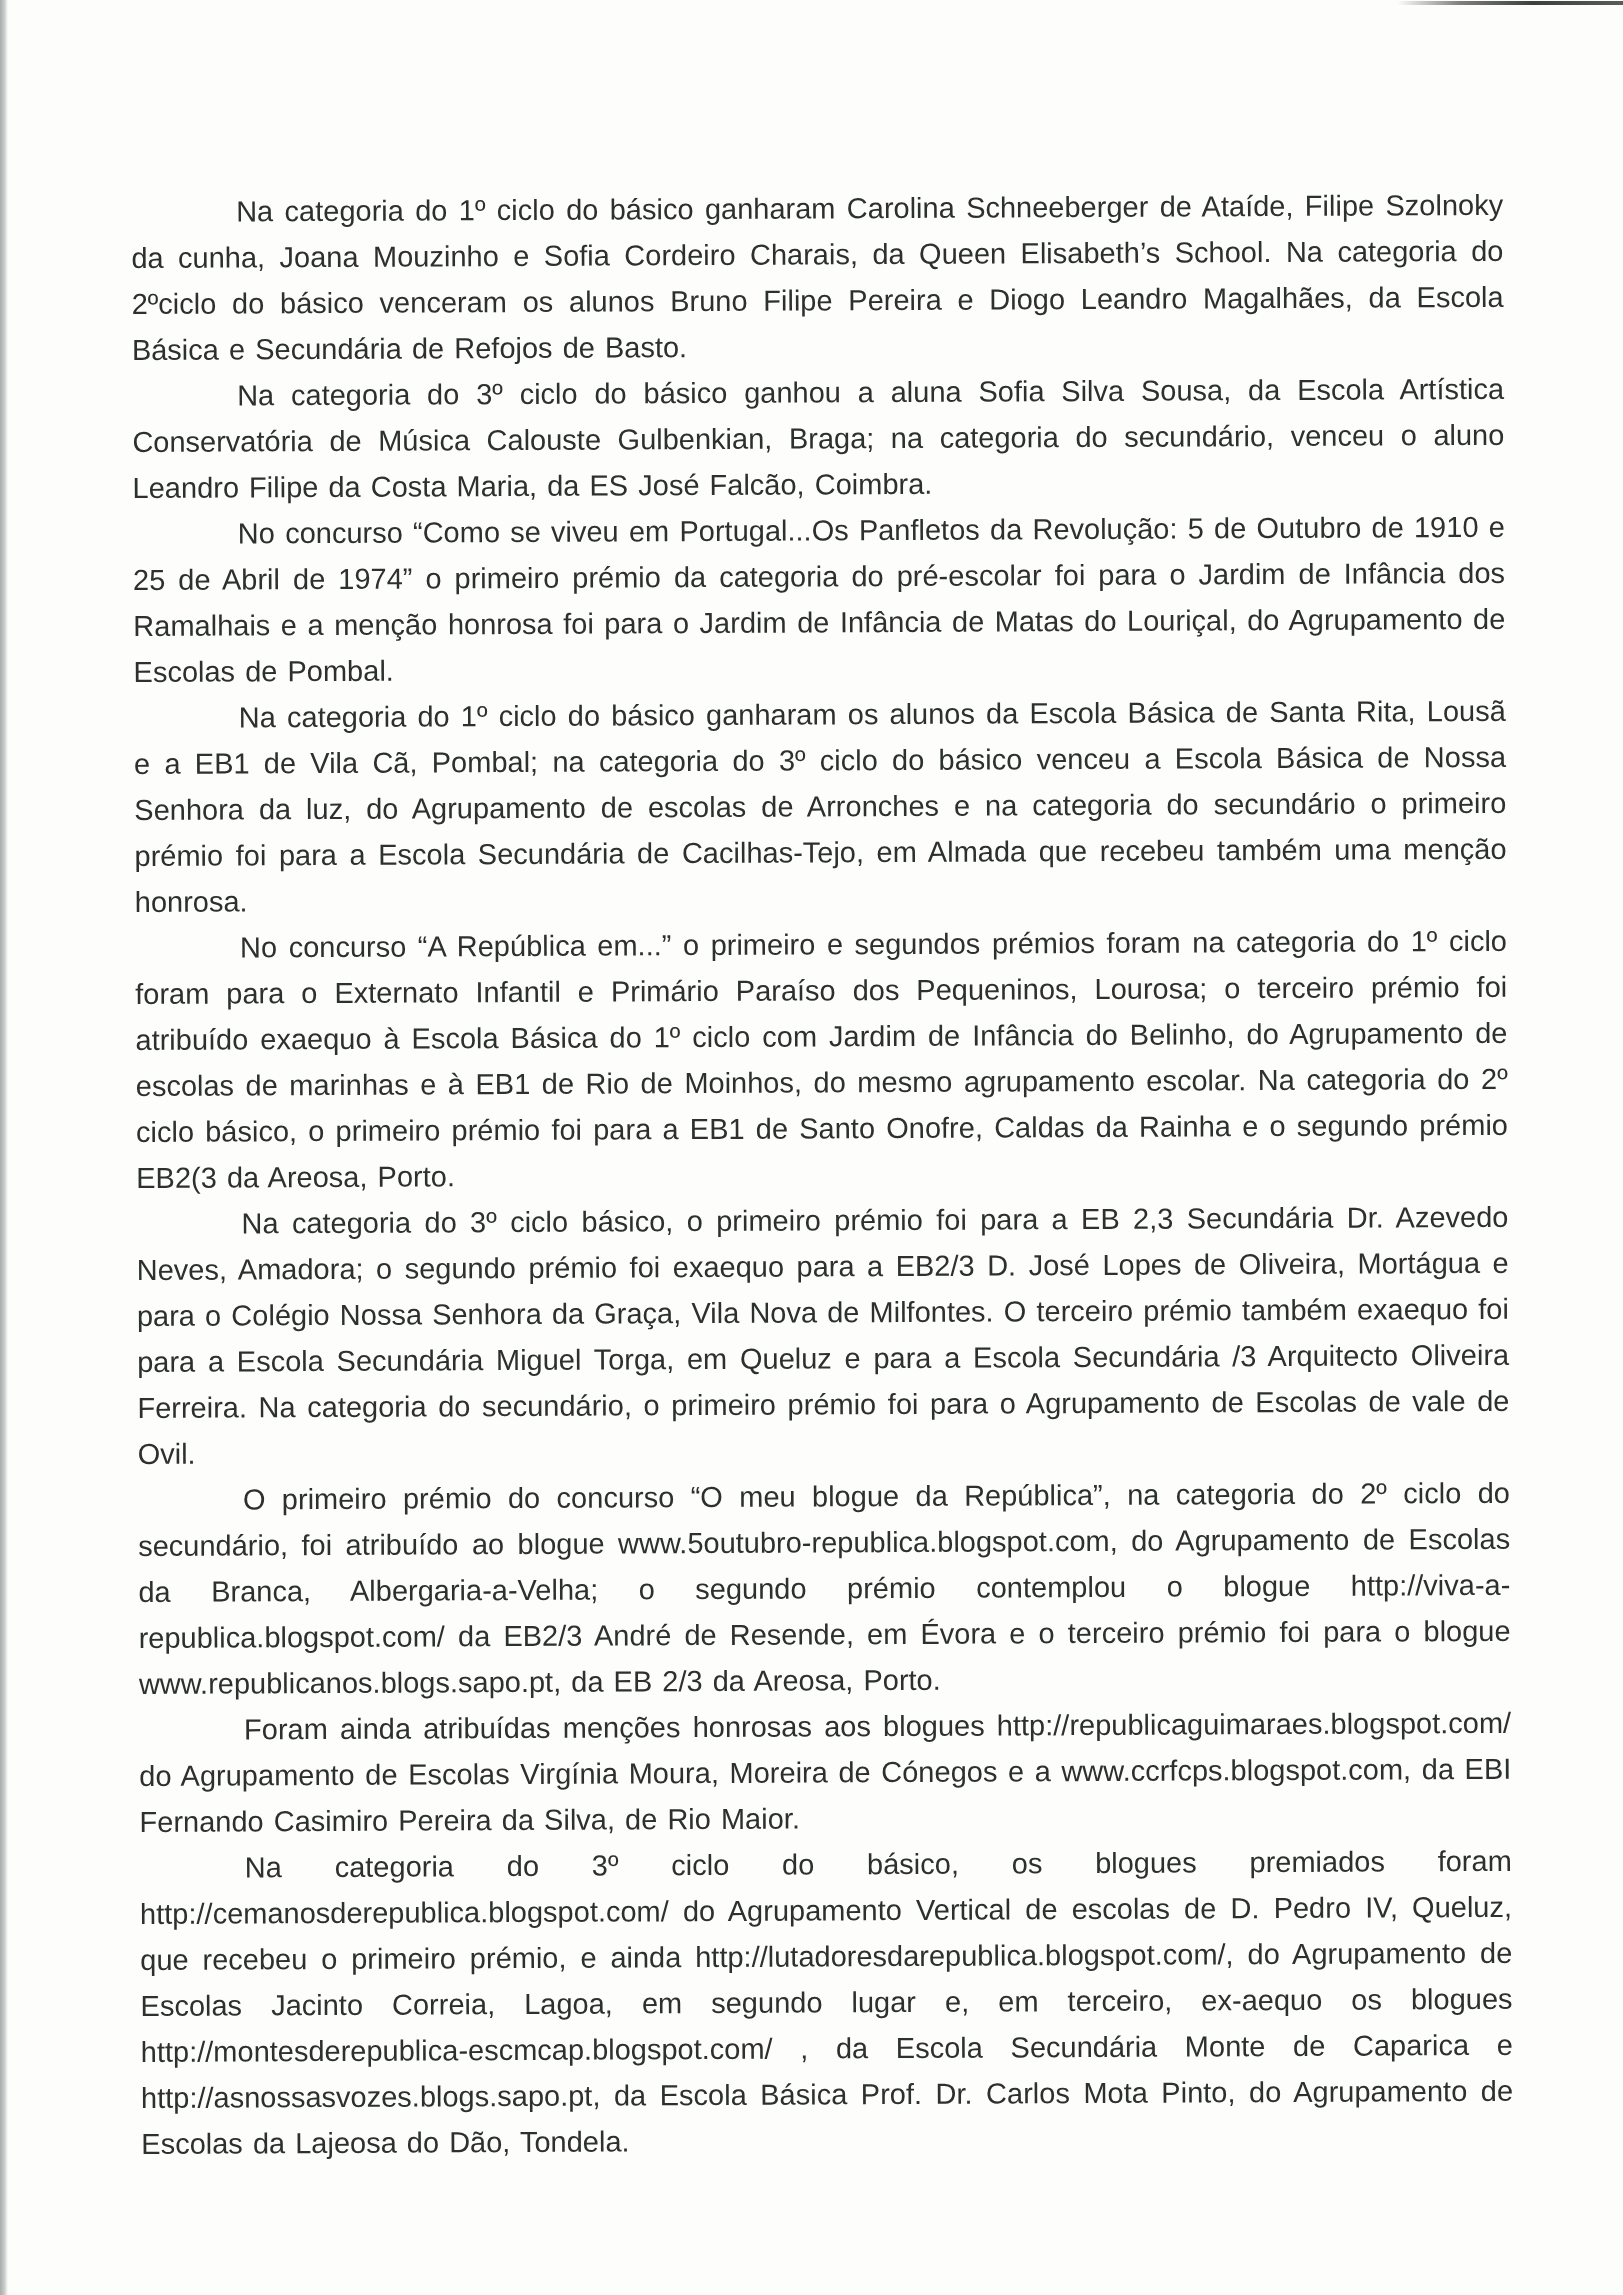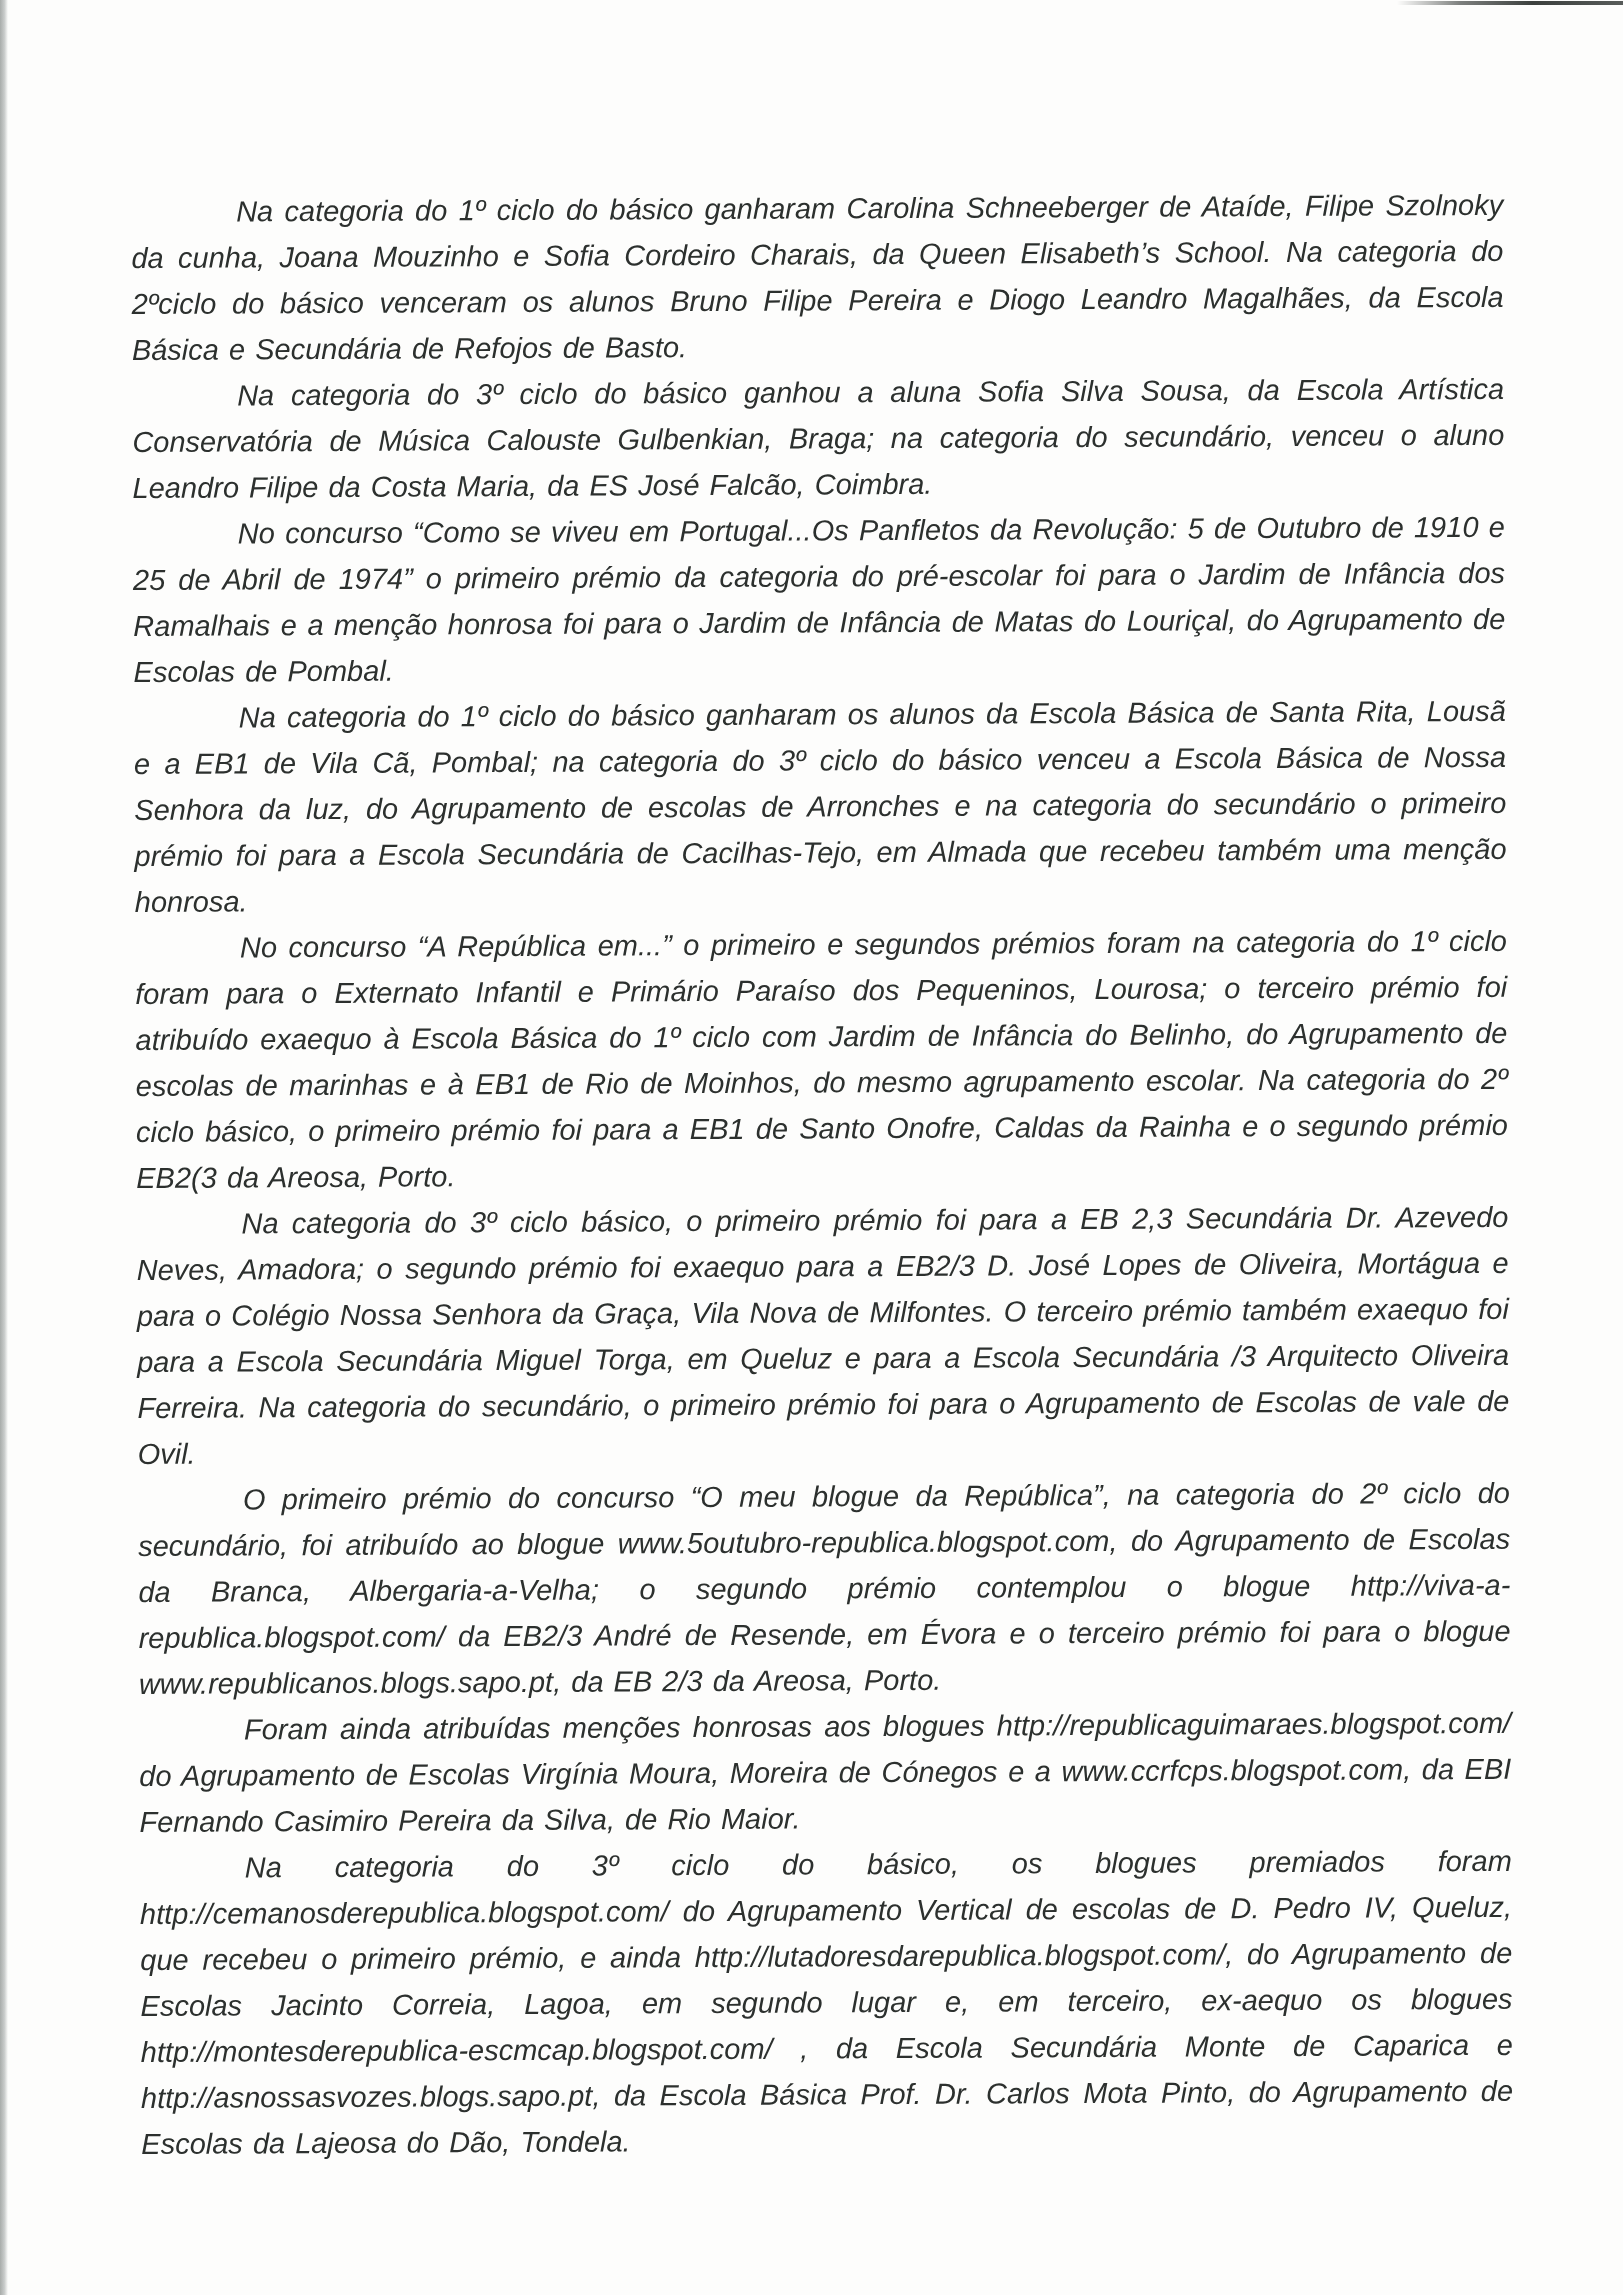--- a/index.html
+++ b/index.html
@@ -6,21 +6,20 @@
     margin: 0;
     padding: 0;
     background: #ffffff;
   }
   .page {
     position: relative;
     width: 1623px;
     height: 2295px;
     background: var(--paper, #fdfdfc);
     overflow: hidden;
-    font-style: italic;
   }
   
   .scan-edge-left {
     position: absolute;
     left: 0;
     top: 0;
     width: 7.9px;
     height: 100%;
     background: linear-gradient(to right,
       var(--scan_edge, #a8acaa) 0%,

